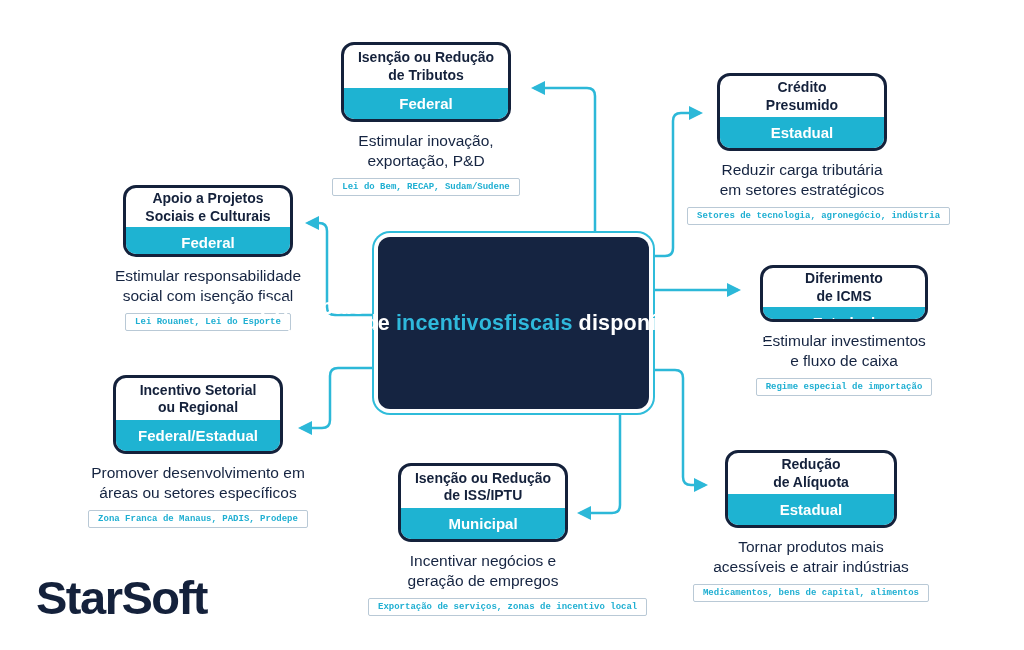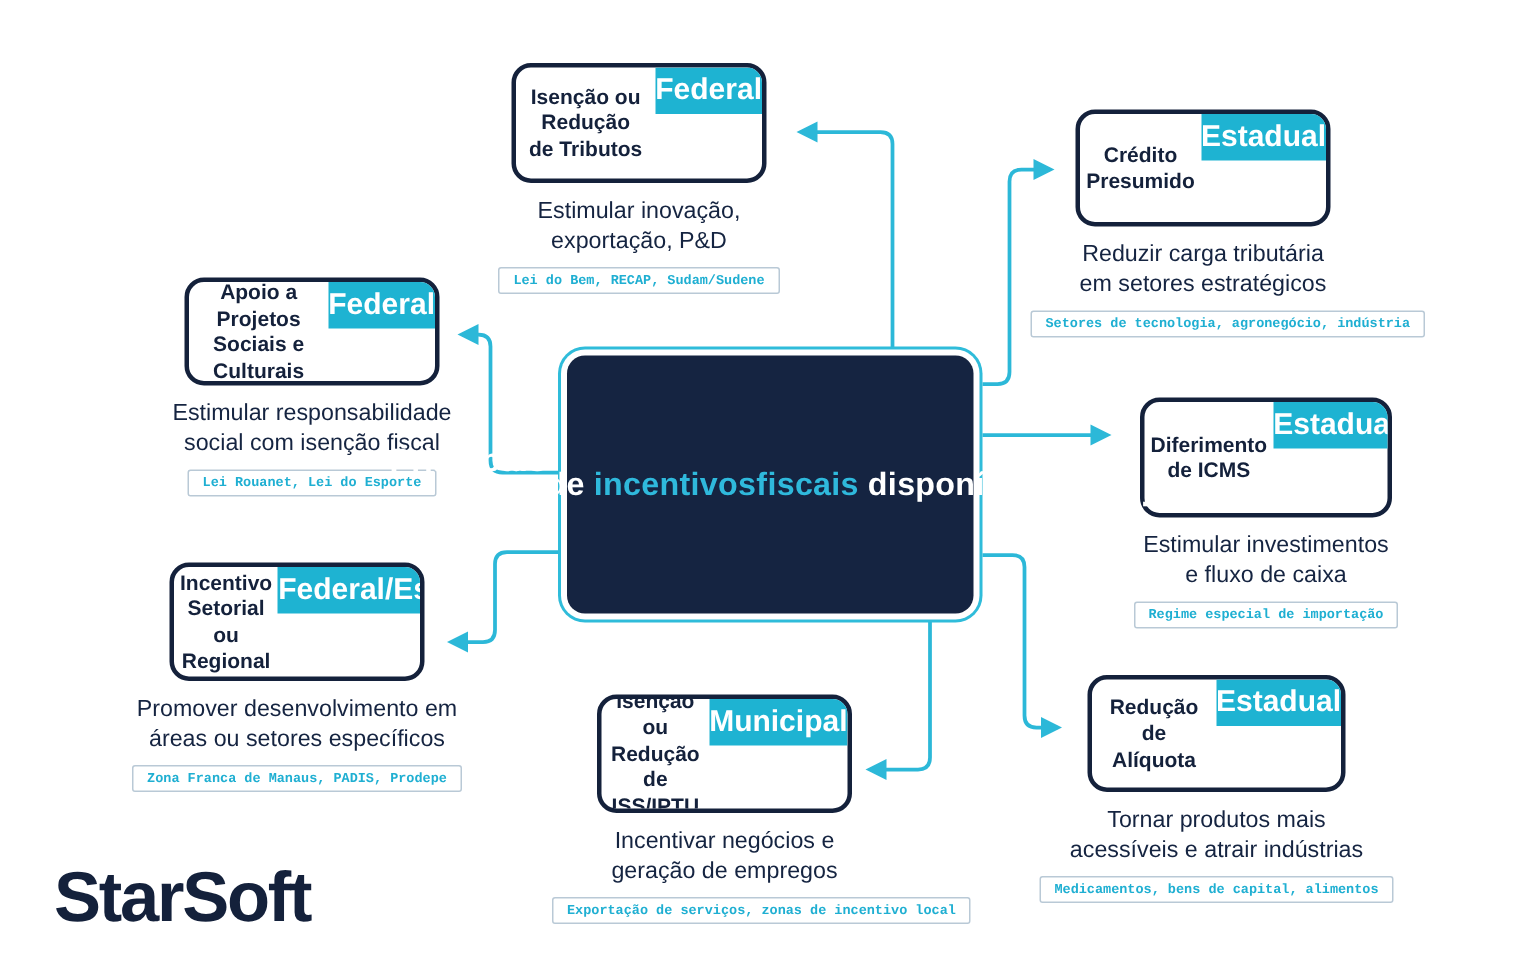--- a/index.html
+++ b/index.html
@@ -18,35 +18,35 @@
   }
   .group {
     position: absolute; text-align: center; z-index: 2;
   }
   .node {
     margin: 0 auto;
     background: #ffffff;
     border: 3px solid #14213B;
     border-radius: 13px;
     overflow: hidden;
-    display: flex; flex-direction: row;
+    display: flex; flex-direction: column;
   }
   .node-title {
     flex: 1 1 auto;
     display: flex; align-items: center; justify-content: center;
     font-weight: bold; font-size: 14px; line-height: 1.25;
     color: #14213B;
     white-space: pre-line;
     padding: 2px 4px;
   }
   .node-band {
     height: 31px; flex: 0 0 31px;
     background: #1EB3D2;
     color: #ffffff;
-    font-weight: bold; font-size: 20px;
+    font-weight: bold; font-size: 15px;
     display: flex; align-items: center; justify-content: center;
   }
   .desc {
     margin-top: 9px;
     font-size: 15.5px; line-height: 1.28;
     color: #152441;
     white-space: pre-line;
   }
   .tag {
     display: inline-block;
@@ -63,21 +63,21 @@
   
   .g1 { left: 311px; top: 42px;  width: 230px; }
   .g1 .node { width: 170px; height: 80px; }
   .g2 { left: 687px; top: 73px;  width: 230px; }
   .g2 .node { width: 170px; height: 78px; }
   .g3 { left: 93px;  top: 185px; width: 230px; }
   .g3 .node { width: 170px; height: 72px; }
   .g4 { left: 78px;  top: 375px; width: 240px; }
   .g4 .node { width: 170px; height: 79px; }
   .g5 { left: 734px; top: 265px; width: 220px; }
-  .g5 .node { width: 168px; height: 80px; }
+  .g5 .node { width: 168px; height: 57px; }
   .g6 { left: 368px; top: 463px; width: 230px; }
   .g6 .node { width: 170px; height: 79px; }
   .g7 { left: 691px; top: 450px; width: 240px; }
   .g7 .node { width: 172px; height: 78px; }
 
   .center-box {
     position: absolute; z-index: 2;
     left: 378px; top: 237px; width: 271px; height: 172px;
     background: #152441;
     border-radius: 12px;

